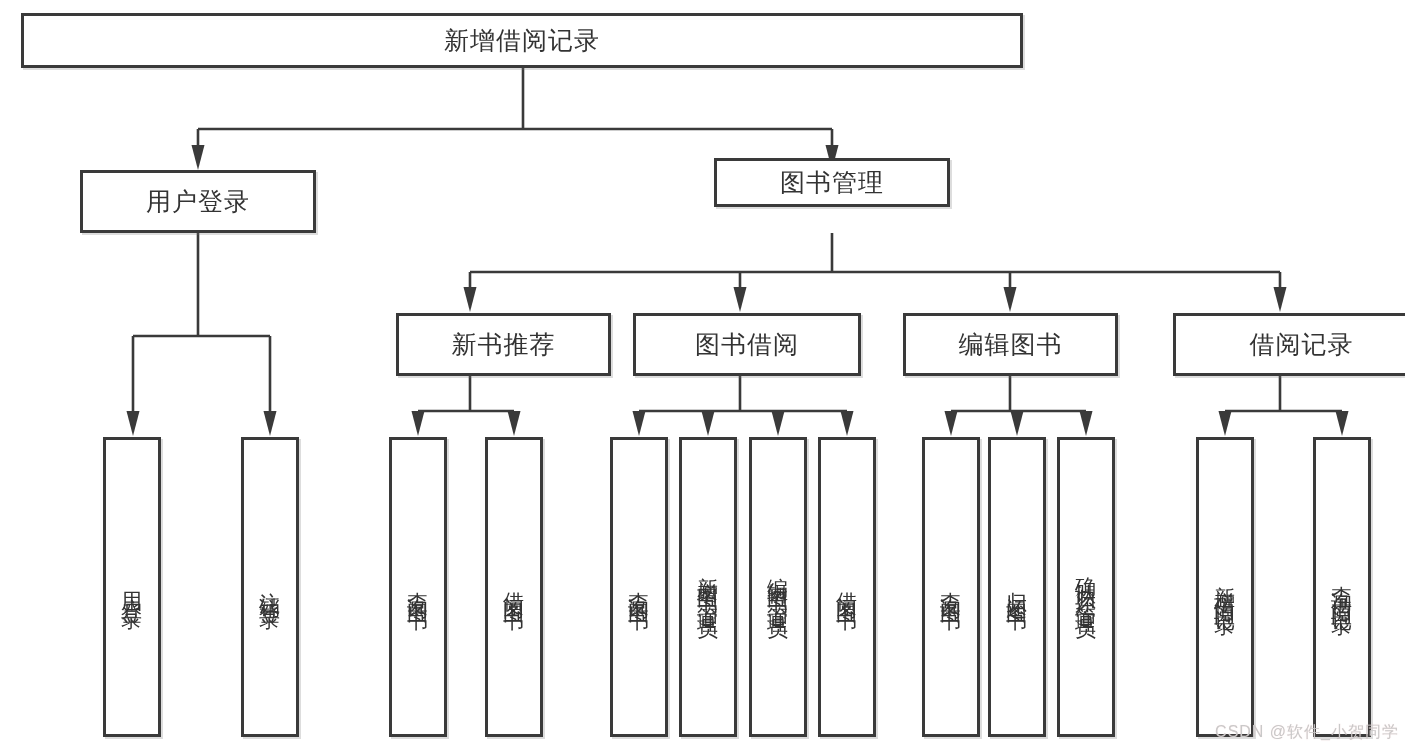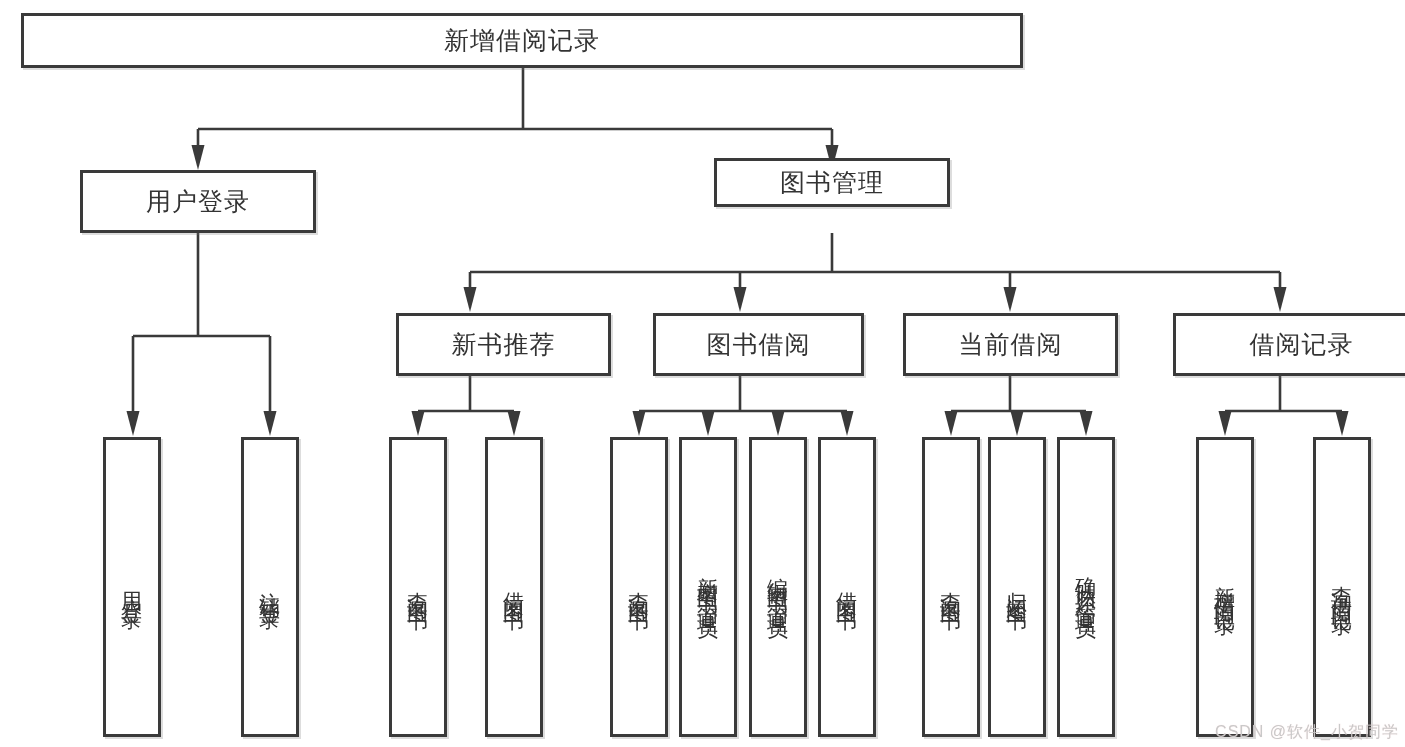--- a/index.html
+++ b/index.html
@@ -47,21 +47,21 @@
     color:#c9c9c9;
     z-index:5;
     letter-spacing:1px;
     text-shadow:0 0 1px rgba(255,180,180,0.35);
   }
   
   .b-root { left:21px;  top:13px;  width:1002px; height:55px; }
   .b-l2a  { left:80px;  top:170px; width:236px;  height:63px; }
   .b-l2b  { left:714px; top:158px; width:236px;  height:49px; }
   .b-l3a  { left:363px; top:313px; width:215px;  height:63px;margin-left:33px; }
-  .b-l3b  { left:633px; top:313px; width:211px;  height:63px;margin-left:20px; }
+  .b-l3b  { left:633px; top:313px; width:228px;  height:63px; }
   .b-l3c  { left:903px; top:313px; width:215px;  height:63px; }
   .b-l3d  { left:1173px;top:313px; width:257px;  height:63px; }
   .leaf   { top:437px; width:58px; height:300px; }
   .x1 {left:103px;} .x2 {left:241px;} .x3 {left:389px;} .x4 {left:485px;}
   .x5 {left:610px;} .x6 {left:679px;} .x7 {left:749px;} .x8 {left:818px;}
   .x9 {left:922px;} .x10{left:988px;} .x11{left:1057px;}
   .x12{left:1196px;} .x13{left:1313px;}
   svg path.ln { stroke:#3a3a3a; stroke-width:2.6; fill:none; }
   svg path.ah { fill:#3a3a3a; stroke:none; }
 </style>
@@ -120,21 +120,21 @@
     </g>
   </svg>
 
   <div class="hbox b-root">新增借阅记录</div>
 
   <div class="hbox b-l2a">用户登录</div>
   <div class="hbox b-l2b">图书管理</div>
 
   <div class="hbox b-l3a">新书推荐</div>
   <div class="hbox b-l3b">图书借阅</div>
-  <div class="hbox b-l3c">当前借阅</div>
+  <div class="hbox b-l3c">编辑图书</div>
   <div class="hbox b-l3d">借阅记录</div>
 
   <div class="vbox leaf x1">
     <span class="vtext">用户登录</span>
   </div>
   <div class="vbox leaf x2">
     <span class="vtext">注销登录</span>
   </div>
   <div class="vbox leaf x3">
     <span class="vtext">查询图书</span>

